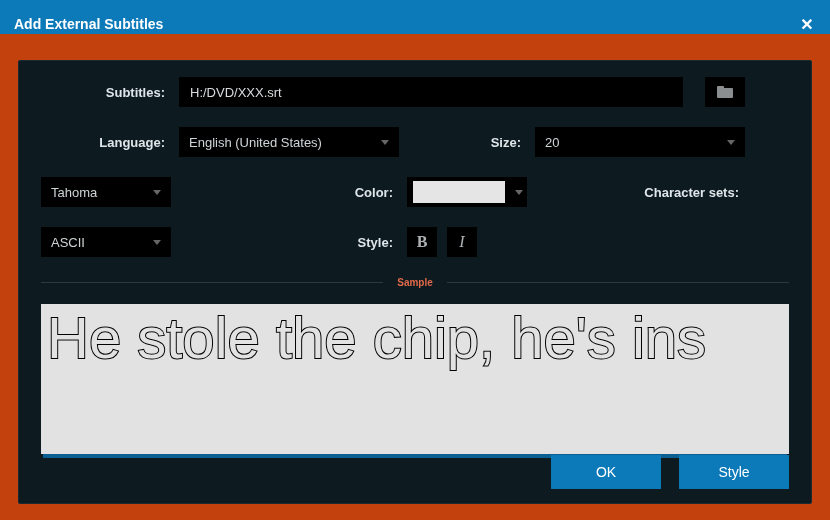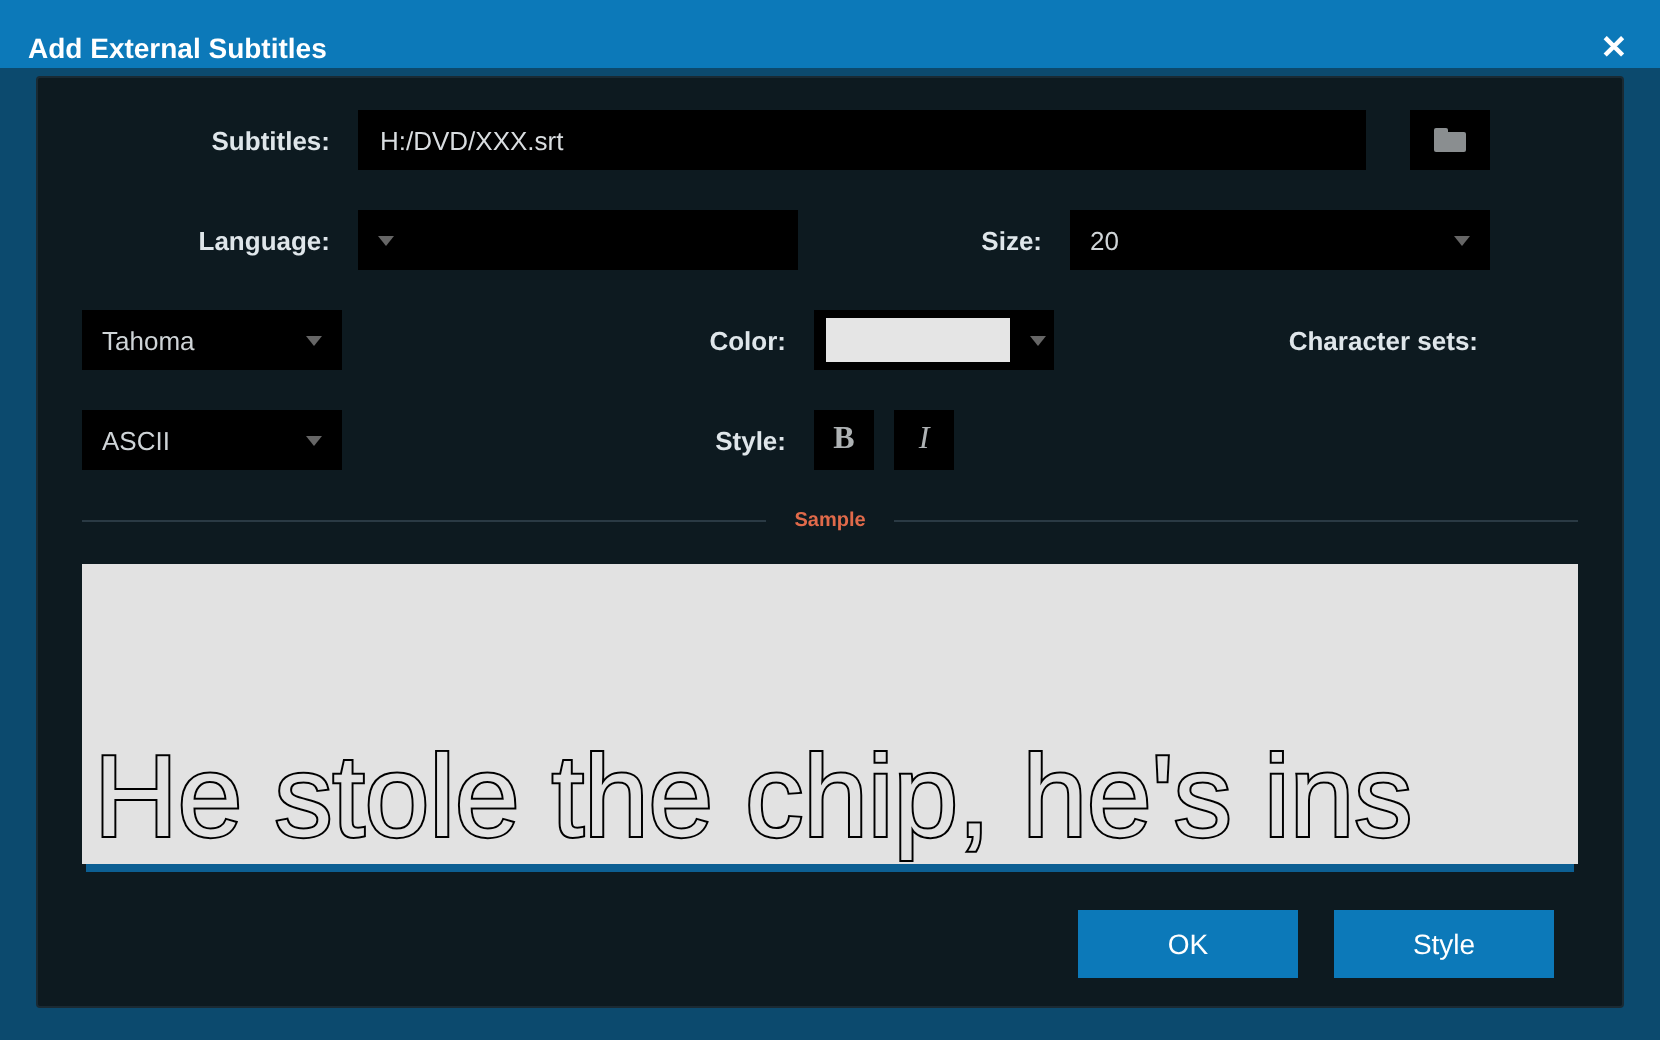--- a/index.html
+++ b/index.html
@@ -3,21 +3,21 @@
 <meta charset="utf-8">
 <style>
   * { box-sizing: border-box; margin: 0; padding: 0; }
   html, body { width: 830px; height: 520px; overflow: hidden; font-family: Tahoma, Arial, sans-serif; background: #000; }
   .window { width: 830px; height: 520px; background: #0e1a20; position: relative; }
   .titlebar {
     height: 48px; background: #0c79b9; color: #fff; display: flex; align-items: center;
     justify-content: space-between; padding: 0 14px; font-size: 14px; font-weight: bold;
   }
   .titlebar .close { font-size: 16px; cursor: pointer; width: 18px; text-align: center; font-weight: bold; }
-  .body { position: absolute; top: 34px; left: 0; right: 0; bottom: 0; padding: 4px 18px 16px 18px; background: #0c4a6e; }
+  .body { position: absolute; top: 34px; left: 0; right: 0; bottom: 0; padding: 26px 18px 16px 18px; background: #c2410c; }
   .inner { background: #0d1a20; border: 1px solid #1a2a33; border-radius: 2px; padding: 16px 22px 18px 22px; height: 100%; position: relative; }
 
   .form { display: grid; grid-template-columns: 130px 220px 120px 210px; column-gap: 8px; row-gap: 20px; align-items: center; }
   .lbl { text-align: right; color: #dfe6ea; font-size: 13px; font-weight: bold; padding-right: 6px; }
 
   .subrow { grid-column: 2 / 5; display: flex; gap: 22px; align-items: center; }
   .path-input {
     flex: 1; height: 30px; background: #000; border: 1px solid #000; color: #d9dde0;
     font-size: 13px; padding: 0 10px; outline: none;
   }
@@ -46,30 +46,30 @@
   }
   .style-btn.bold { font-weight: bold; font-family: Georgia, serif; }
   .style-btn.italic { font-style: italic; }
 
   .sample-sep { display: flex; align-items: center; margin: 20px 0 16px 0; }
   .sample-sep .line { flex: 1; height: 1px; background: #2a3a44; }
   .sample-sep .lbl2 { color: #e06a4a; font-size: 10px; font-weight: bold; padding: 0 14px; }
 
   .preview {
     width: 100%; height: 150px; background: #e2e2e2; overflow: hidden; position: relative;
-    display: flex; align-items: flex-end; padding-left: 6px;
+    display: flex; align-items: flex-start; padding-left: 6px;
     box-shadow: 0 6px 0 -2px #0c5f93;
   }
   .preview-text {
     font-family: Tahoma, Arial, sans-serif; font-size: 58px; font-weight: 400;
     color: #e2e2e2; white-space: nowrap; letter-spacing: 0px;
     -webkit-text-stroke: 2px #000; paint-order: stroke fill;
   }
 
-  .footer { position: absolute; right: 34px; bottom: 14px; display: flex; gap: 18px; }
+  .footer { position: absolute; right: 22px; bottom: 14px; display: flex; gap: 18px; }
   .btn {
     width: 110px; height: 34px; background: #0c79b9; color: #fff; border: none;
     font-size: 14px; cursor: pointer; display: flex; align-items: center; justify-content: center;
   }
 
   .folder-icon { width: 16px; height: 12px; position: relative; }
   .folder-icon::before {
     content: ""; position: absolute; left: 0; top: 2px; width: 16px; height: 10px;
     background: #8a8e90; border-radius: 1px;
   }
@@ -94,20 +94,21 @@
         <div class="lbl">Subtitles:</div>
         <div class="subrow">
           <input class="path-input" type="text" value="H:/DVD/XXX.srt" style="">
           <button class="browse-btn">
             <span class="folder-icon"></span>
           </button>
         </div>
 
         <div class="lbl">Language:</div>
         <div class="dropdown">
+          <span>English (United States)</span>
           <span class="caret"></span>
         </div>
         <div class="lbl">Size:</div>
         <div class="dropdown">
           <span>20</span>
           <span class="caret"></span>
         </div>
 
         <div class="dropdown">
           <span>Tahoma</span>

